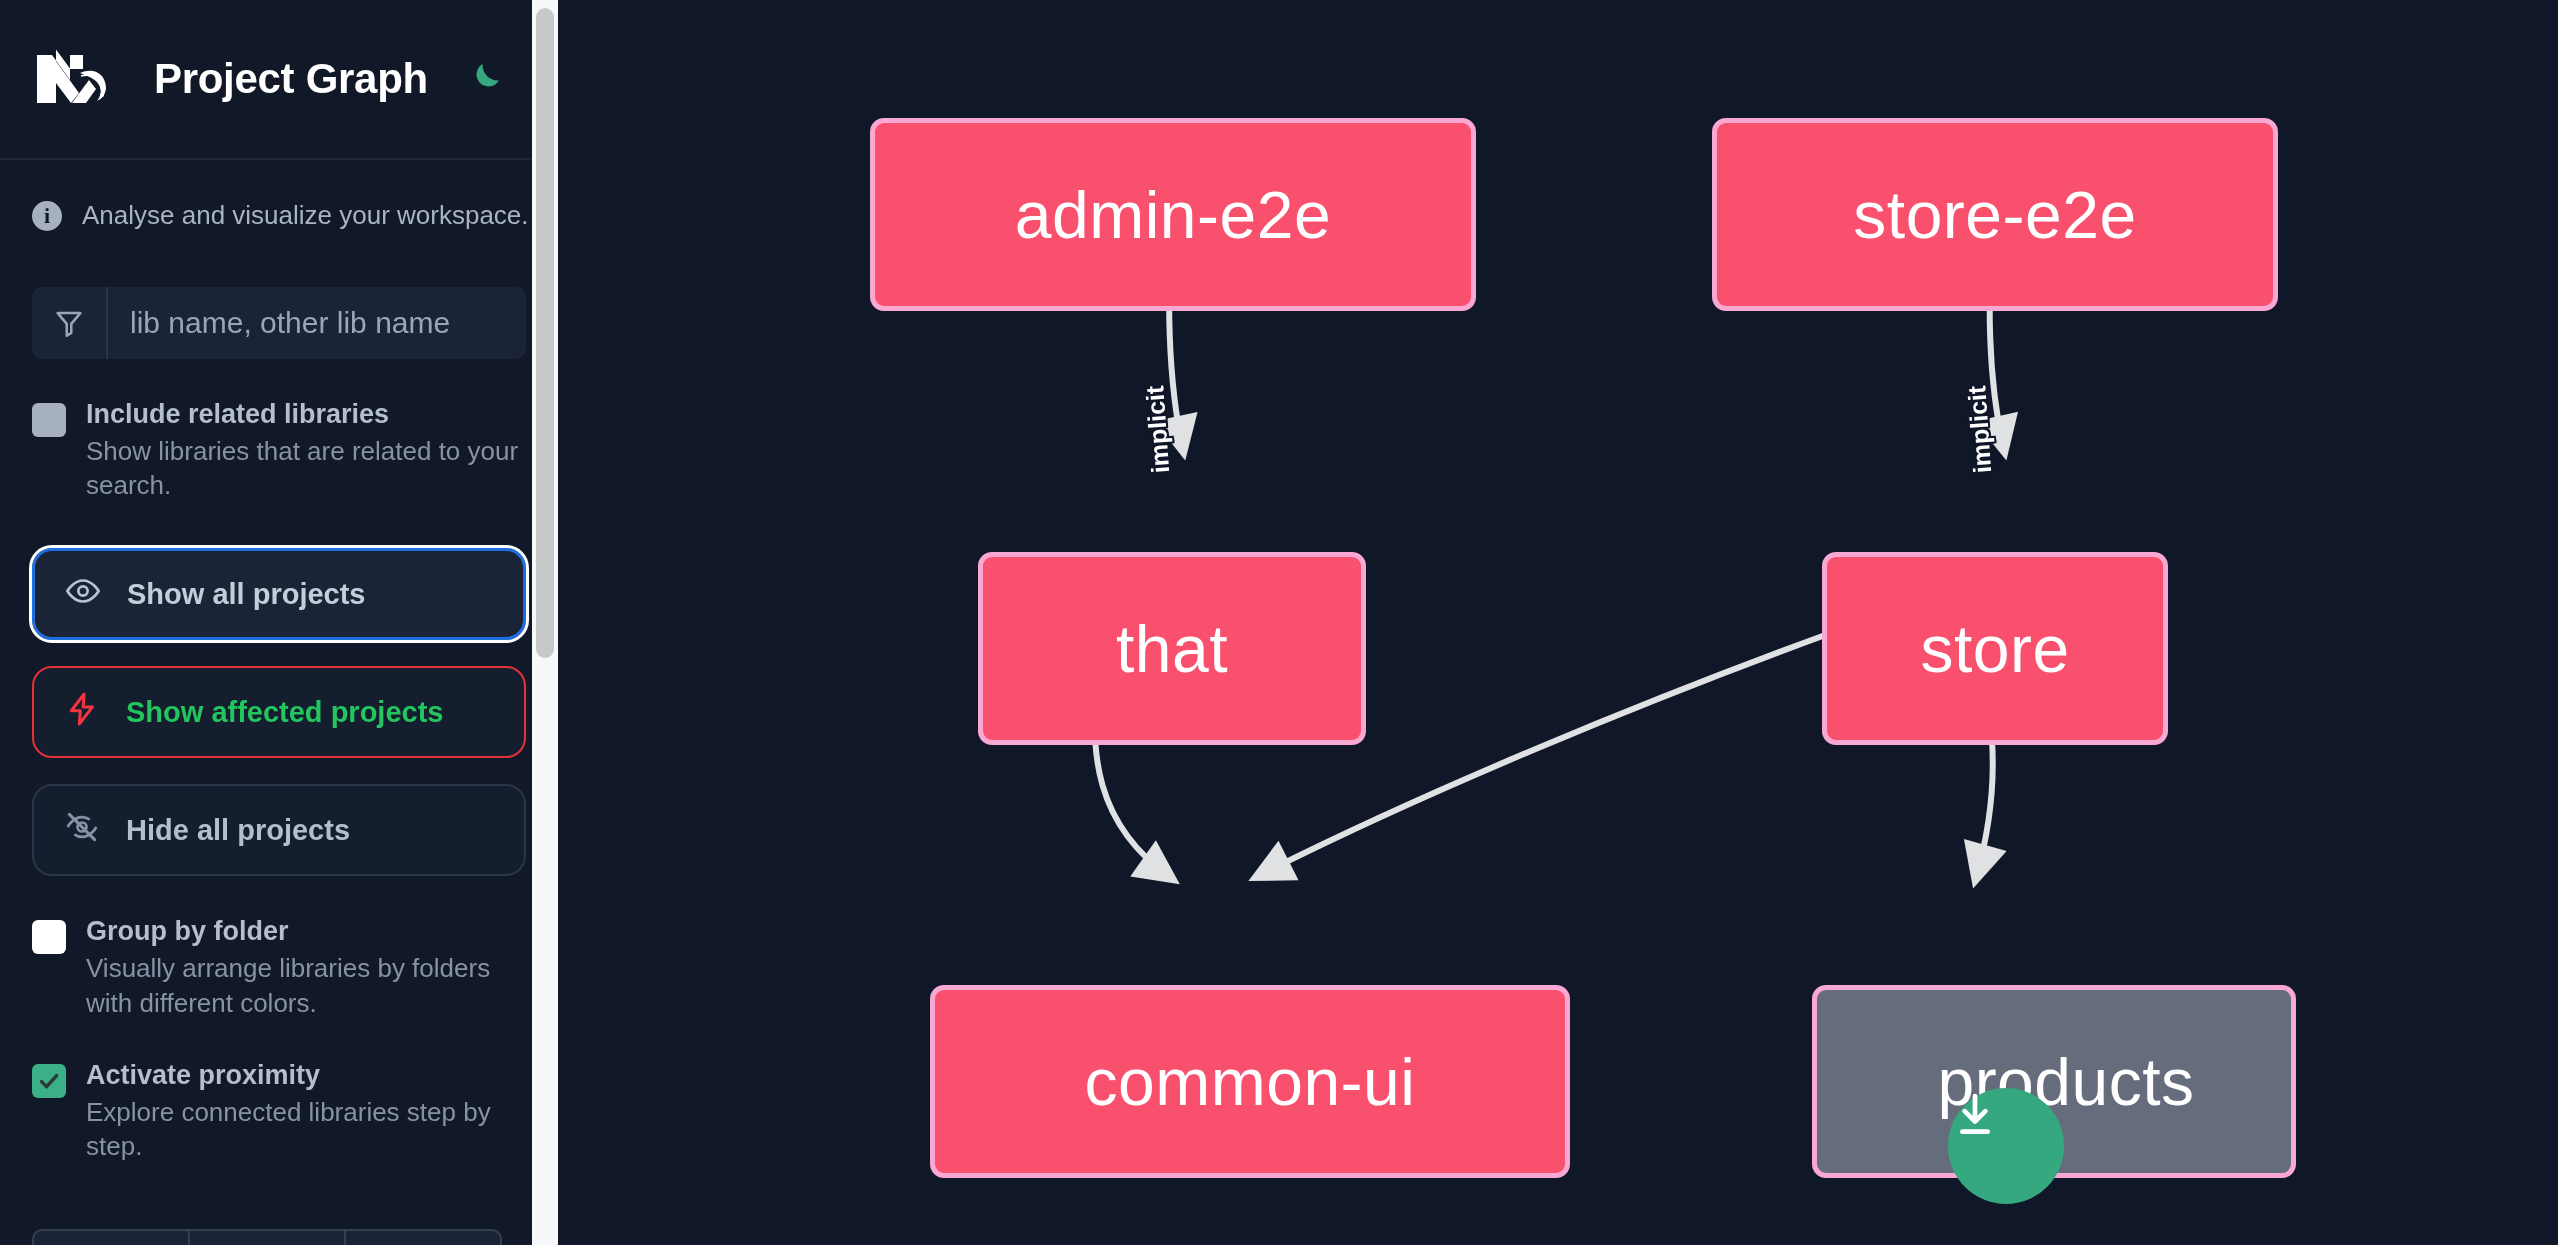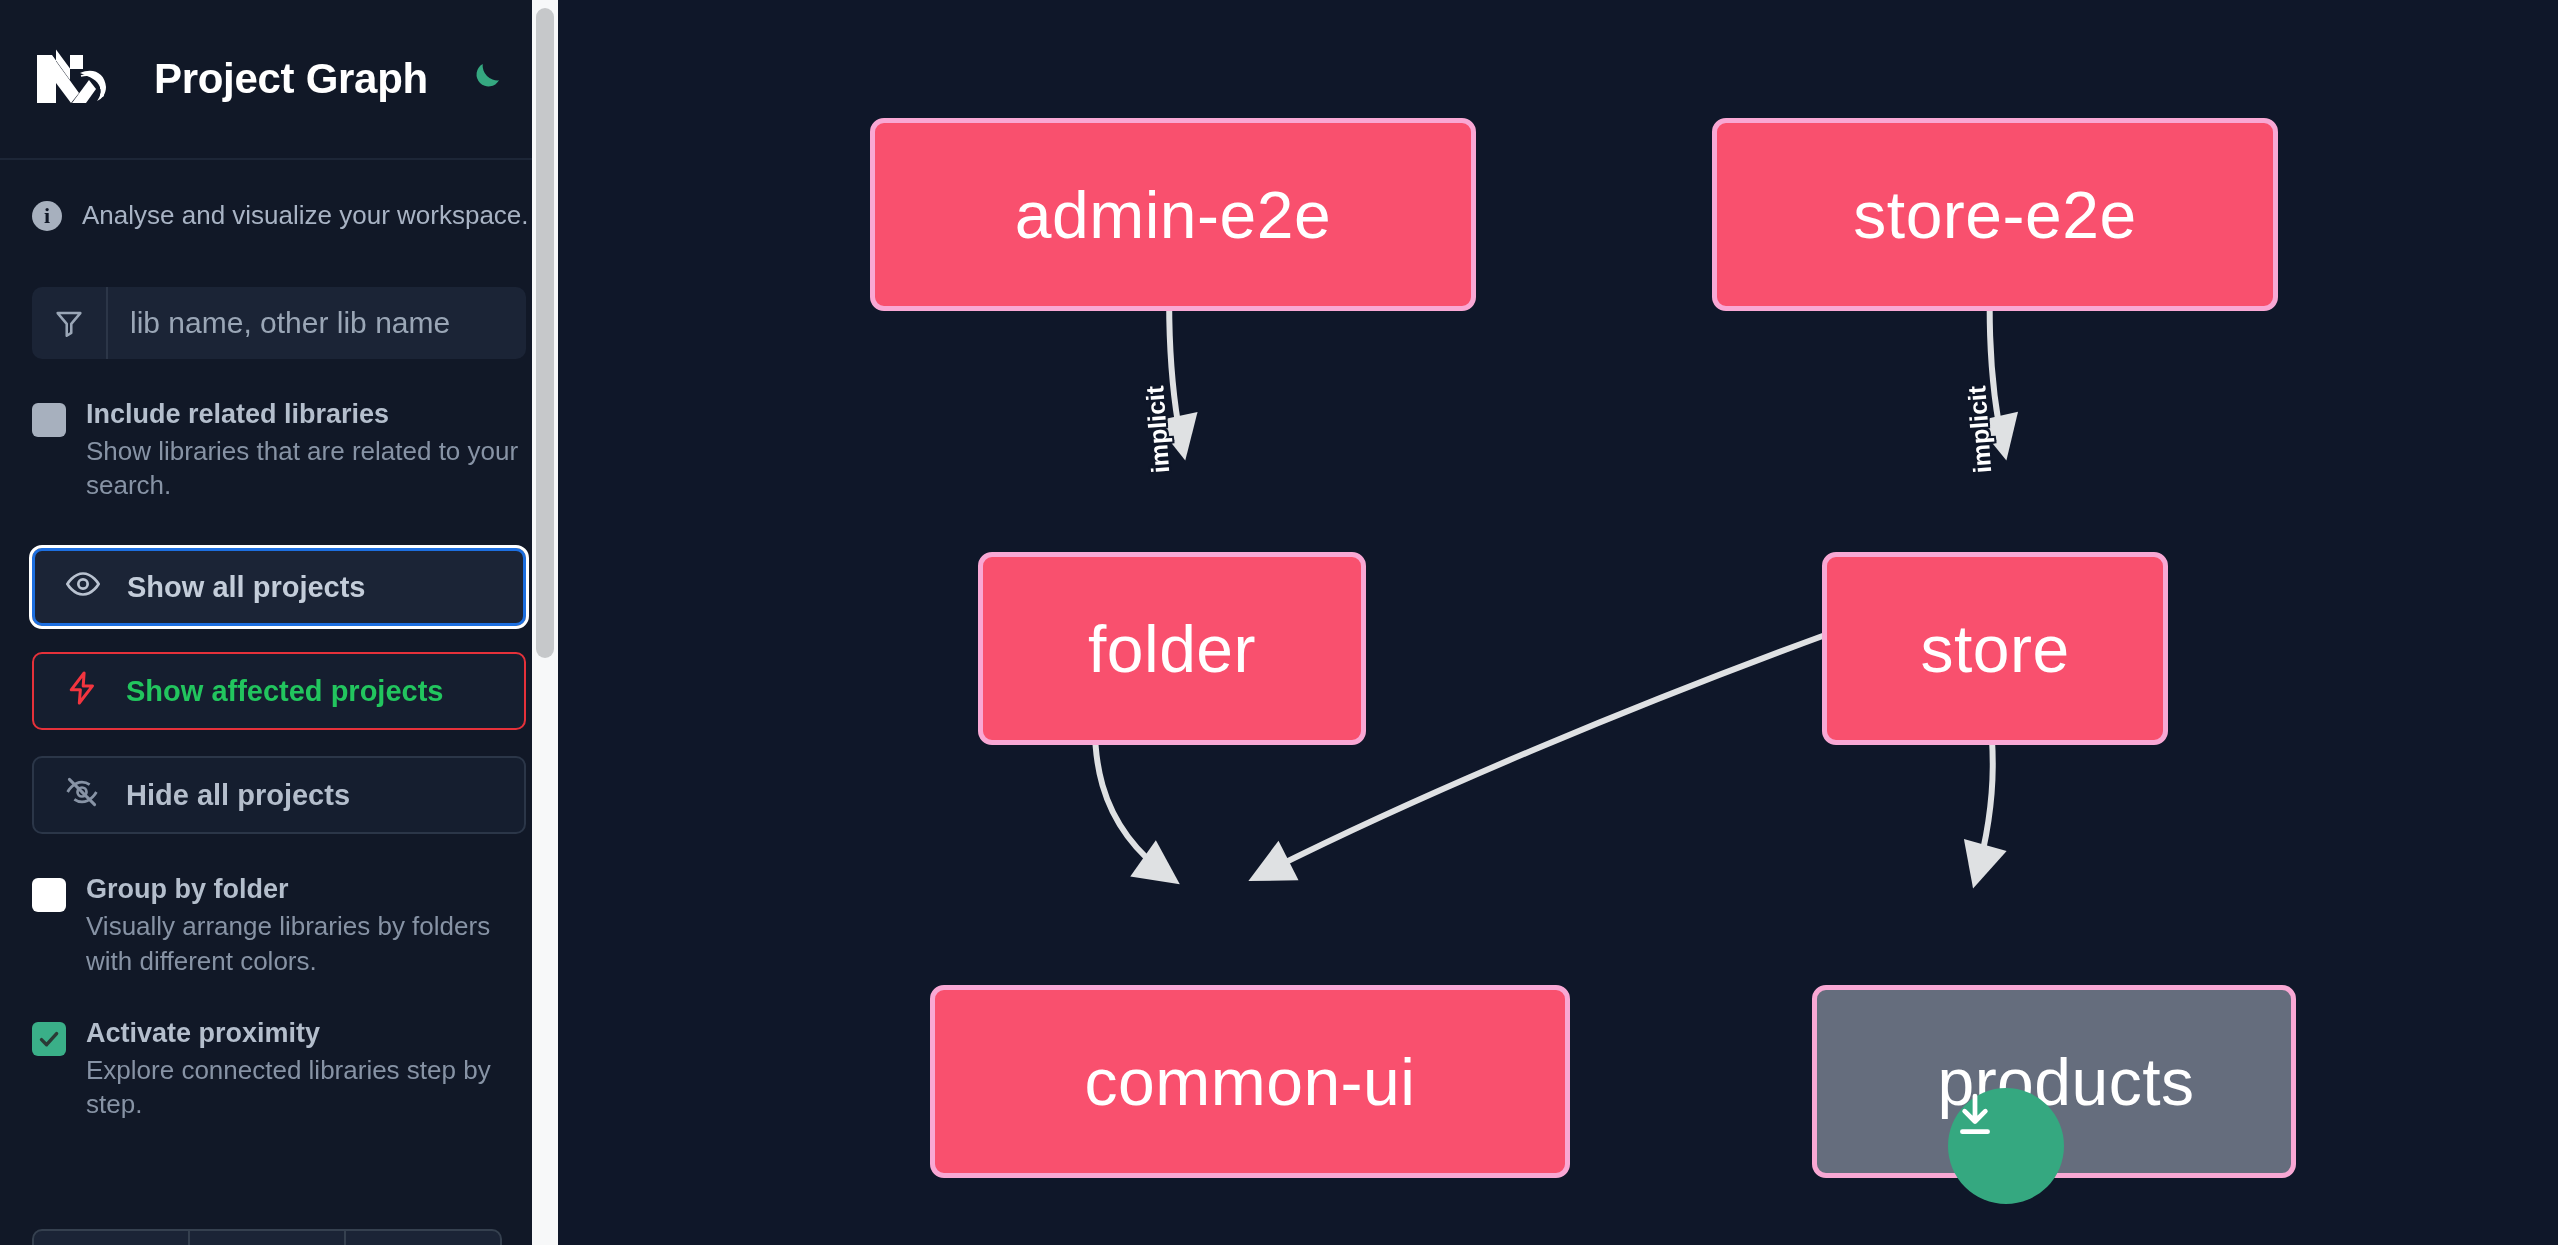--- a/index.html
+++ b/index.html
@@ -116,22 +116,22 @@
   .check-desc {
     color: #8793A5;
     font-size: 26px;
     line-height: 1.32;
     margin-top: 3px;
     max-width: 450px;
   }
 
   .btn-stack { margin-top: 46px; display: flex; flex-direction: column; gap: 26px; }
   .gbtn {
-    height: 78px;
-    border-radius: 10px;
+    height: 92px;
+    border-radius: 20px;
     display: flex; align-items: center;
     gap: 26px;
     padding-left: 30px;
     background: #1B2436;
     cursor: pointer;
     font-size: 29px;
     font-weight: 700;
   }
   .gbtn.primary {
     border: 3px solid #1D6FE0;
@@ -365,21 +365,21 @@
 
     <div class="node pink" style="left:312px; top:118px; width:606px; height:193px;">
       <span>admin-e2e</span>
     </div>
 
     <div class="node pink" style="left:1154px; top:118px; width:566px; height:193px;">
       <span>store-e2e</span>
     </div>
 
     <div class="node pink" style="left:420px; top:552px; width:388px; height:193px;">
-      <span>folder</span>
+      <span>that</span>
     </div>
 
     <div class="node pink" style="left:1264px; top:552px; width:346px; height:193px;">
       <span>store</span>
     </div>
 
     <div class="node pink" style="left:372px; top:985px; width:640px; height:193px;">
       <span>common-ui</span>
     </div>
 

